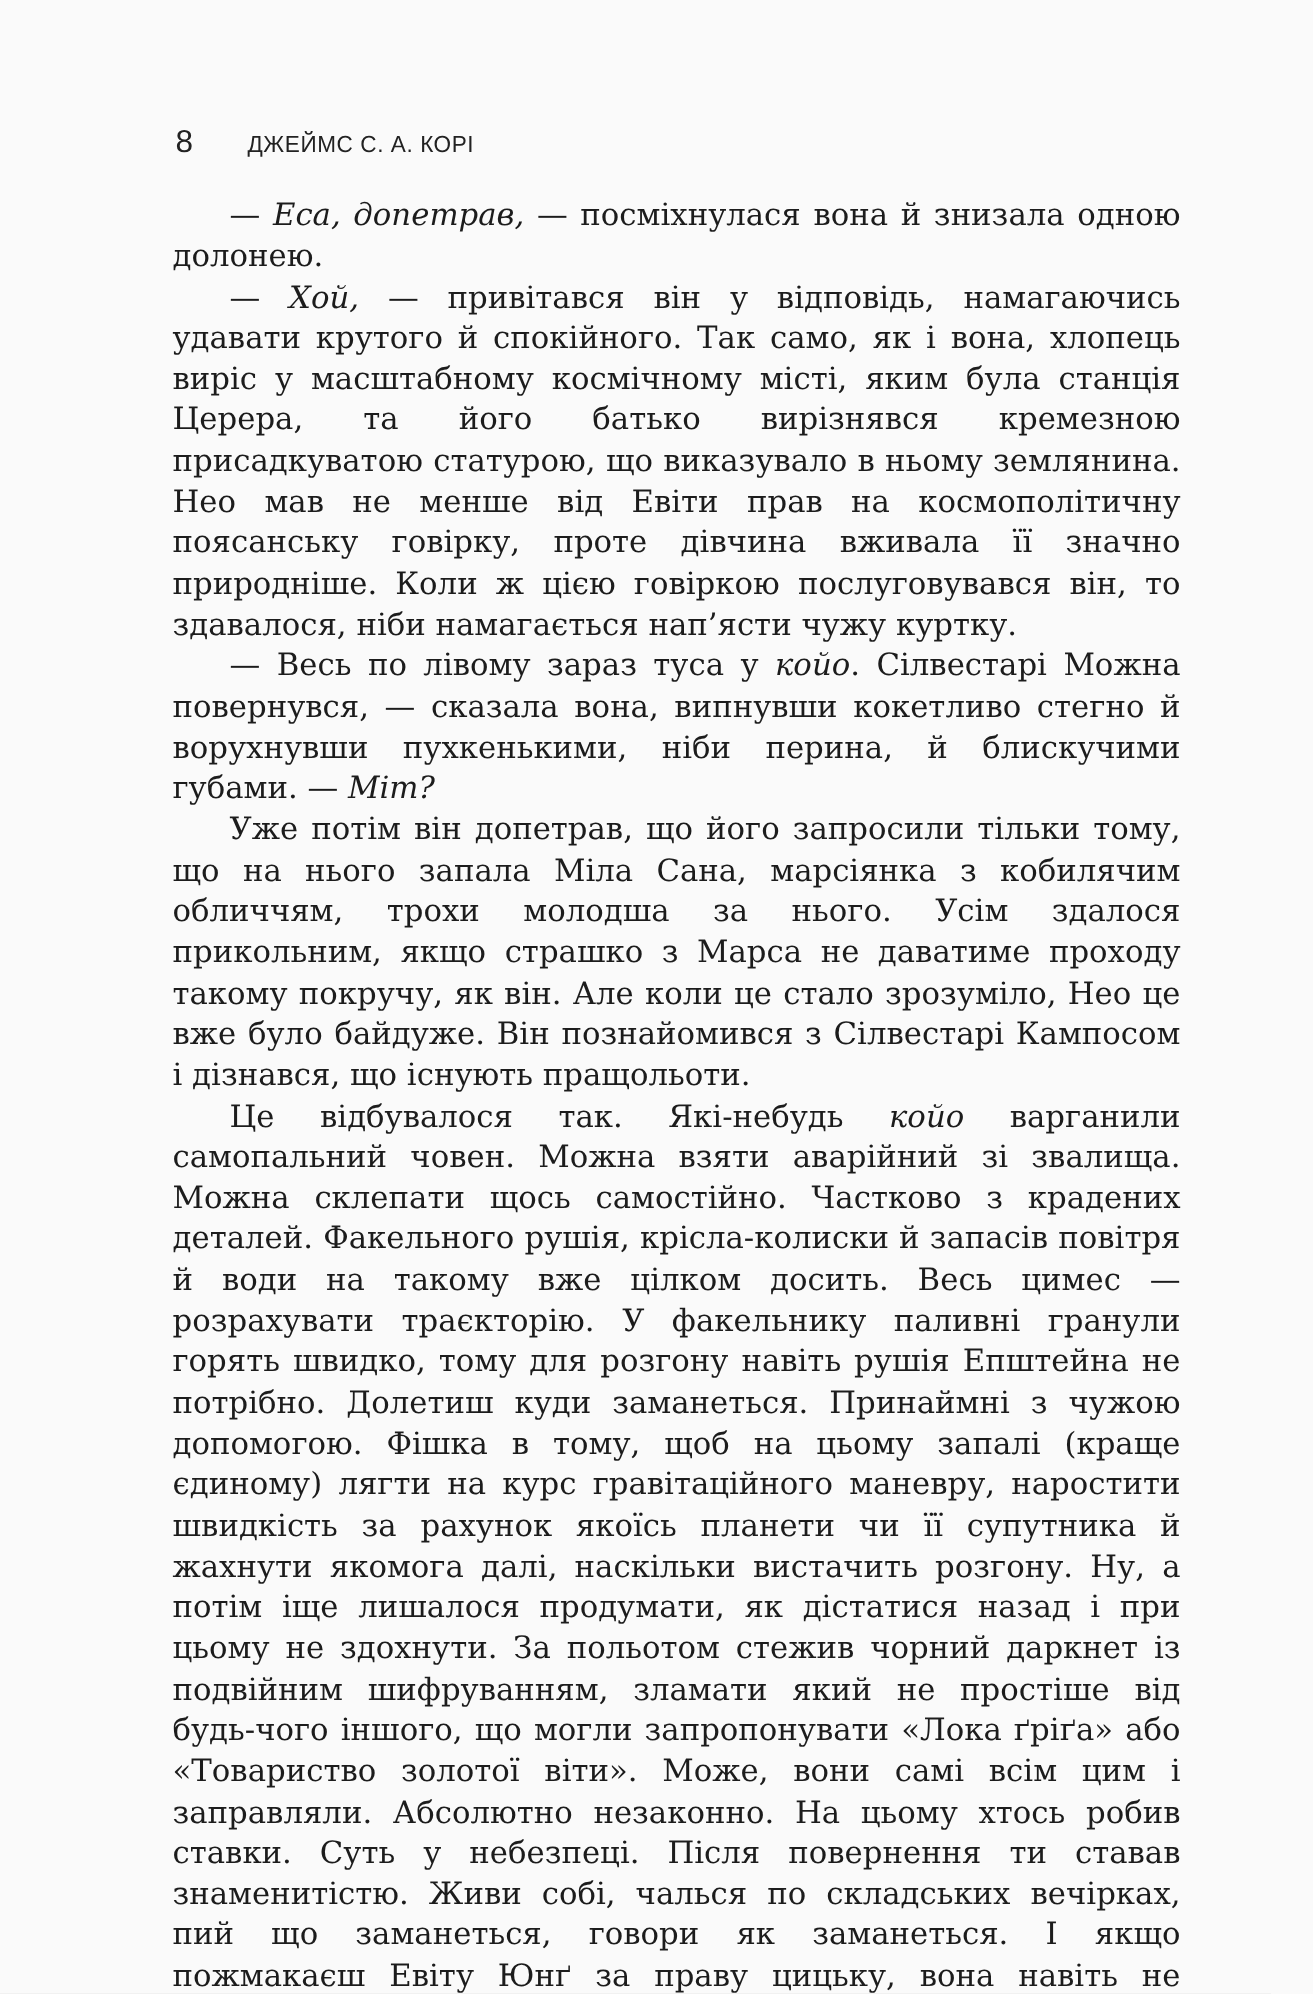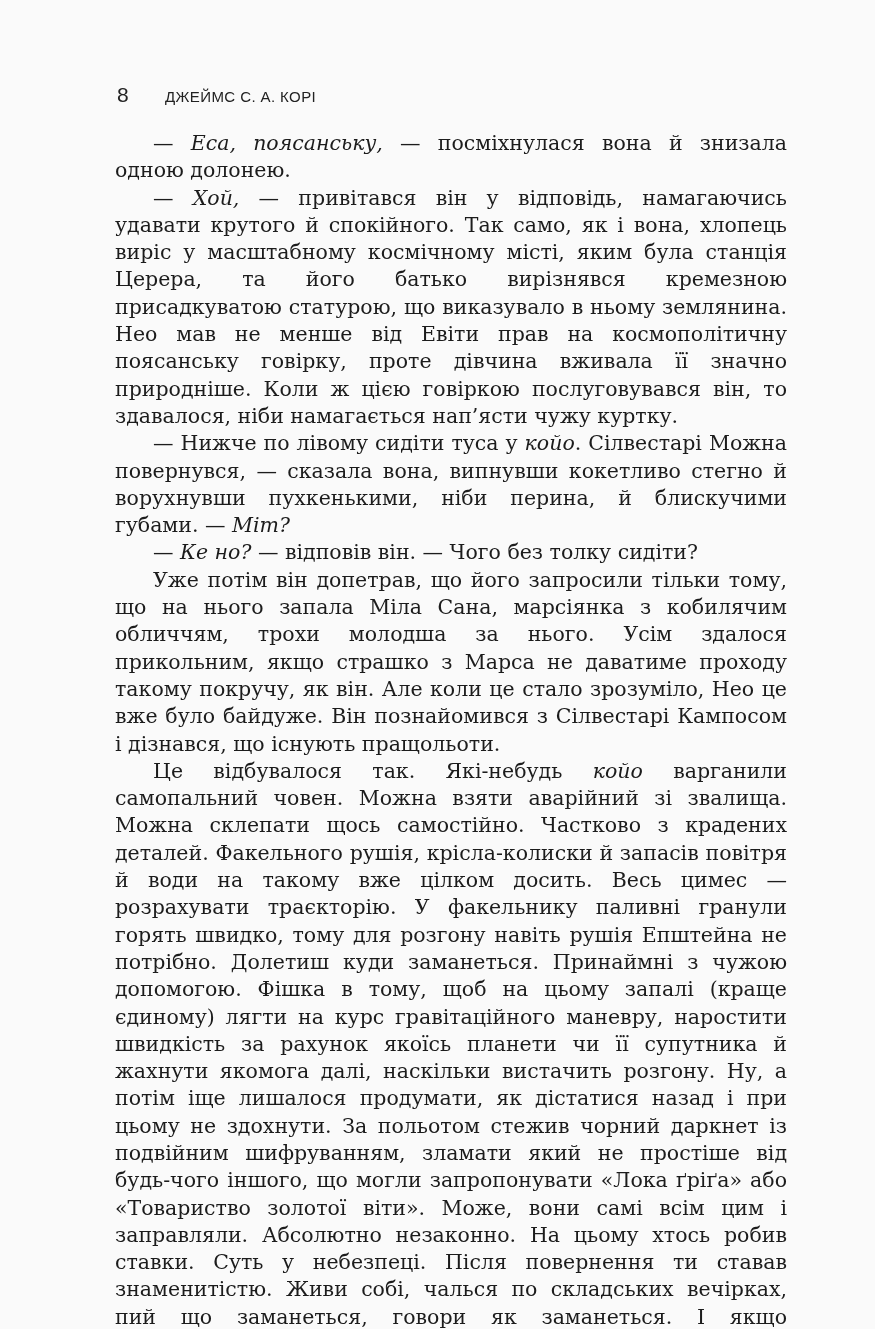--- a/index.html
+++ b/index.html
@@ -53,20 +53,19 @@
 </style>
 </head>
 <body>
 
 <div class="page">
   <div class="header-row">
     <span class="page-number">8</span>
     <span class="running-title">ДЖЕЙМС С. А. КОРІ</span>
   </div>
   <div class="text-block">
-      <p><span class="run-regular">— </span><span class="run-italic">Еса, поясанську,</span><span class="run-regular"> — посміхнулася вона й знизала одною долонею.</span></p>
+      <p><span class="run-regular">— </span><span class="run-italic">Еса, допетрав,</span><span class="run-regular"> — посміхнулася вона й знизала одною долонею.</span></p>
       <p><span class="run-regular">— </span><span class="run-italic">Хой,</span><span class="run-regular"> — привітався він у відповідь, намагаючись удавати крутого й спокійного. Так само, як і вона, хлопець виріс у масштабному космічному місті, яким була станція Церера, та його батько вирізнявся кремезною присадкуватою статурою, що виказувало в ньому землянина. Нео мав не менше від Евіти прав на космополітичну поясанську говірку, проте дівчина вживала її значно природніше. Коли ж цією говіркою послуговувався він, то здавалося, ніби намагається нап’ясти чужу куртку.</span></p>
-      <p><span class="run-regular">— Нижче по лівому сидіти туса у </span><span class="run-italic">койо</span><span class="run-regular">. Сілвестарі Можна повернувся, — сказала вона, випнувши кокетливо стегно й ворухнувши пухкенькими, ніби перина, й блискучими губами. — </span><span class="run-italic">Міт?</span></p>
-      <p><span class="run-regular">— </span><span class="run-italic">Ке но?</span><span class="run-regular"> — відповів він. — Чого без толку сидіти?</span></p>
+      <p><span class="run-regular">— Весь по лівому зараз туса у </span><span class="run-italic">койо</span><span class="run-regular">. Сілвестарі Можна повернувся, — сказала вона, випнувши кокетливо стегно й ворухнувши пухкенькими, ніби перина, й блискучими губами. — </span><span class="run-italic">Міт?</span></p>
       <p><span class="run-regular">Уже потім він допетрав, що його запросили тільки тому, що на нього запала Міла Сана, марсіянка з кобилячим обличчям, трохи молодша за нього. Усім здалося прикольним, якщо страшко з Марса не даватиме проходу такому покручу, як він. Але коли це стало зрозуміло, Нео це вже було байдуже. Він познайомився з Сілвестарі Кампосом і дізнався, що існують пращольоти.</span></p>
       <p><span class="run-regular">Це відбувалося так. Які-небудь </span><span class="run-italic">койо</span><span class="run-regular"> варганили самопальний човен. Можна взяти аварійний зі звалища. Можна склепати щось самостійно. Частково з крадених деталей. Факельного рушія, крісла-колиски й запасів повітря й води на такому вже цілком досить. Весь цимес — розрахувати траєкторію. У факельнику паливні гранули горять швидко, тому для розгону навіть рушія Епштейна не потрібно. Долетиш куди заманеться. Принаймні з чужою допомогою. Фішка в тому, щоб на цьому запалі (краще єдиному) лягти на курс гравітаційного маневру, наростити швидкість за рахунок якоїсь планети чи її супутника й жахнути якомога далі, наскільки вистачить розгону. Ну, а потім іще лишалося продумати, як дістатися назад і при цьому не здохнути. За польотом стежив чорний даркнет із подвійним шифруванням, зламати який не простіше від будь-чого іншого, що могли запропонувати «Лока ґріґа» або «Товариство золотої віти». Може, вони самі всім цим і заправляли. Абсолютно незаконно. На цьому хтось робив ставки. Суть у небезпеці. Після повернення ти ставав знаменитістю. Живи собі, чалься по складських вечірках, пий що заманеться, говори як заманеться. І якщо пожмакаєш Евіту Юнґ за праву цицьку, вона навіть не скривиться.</span></p>
     </div>
 </div>
 
 </body></html>

